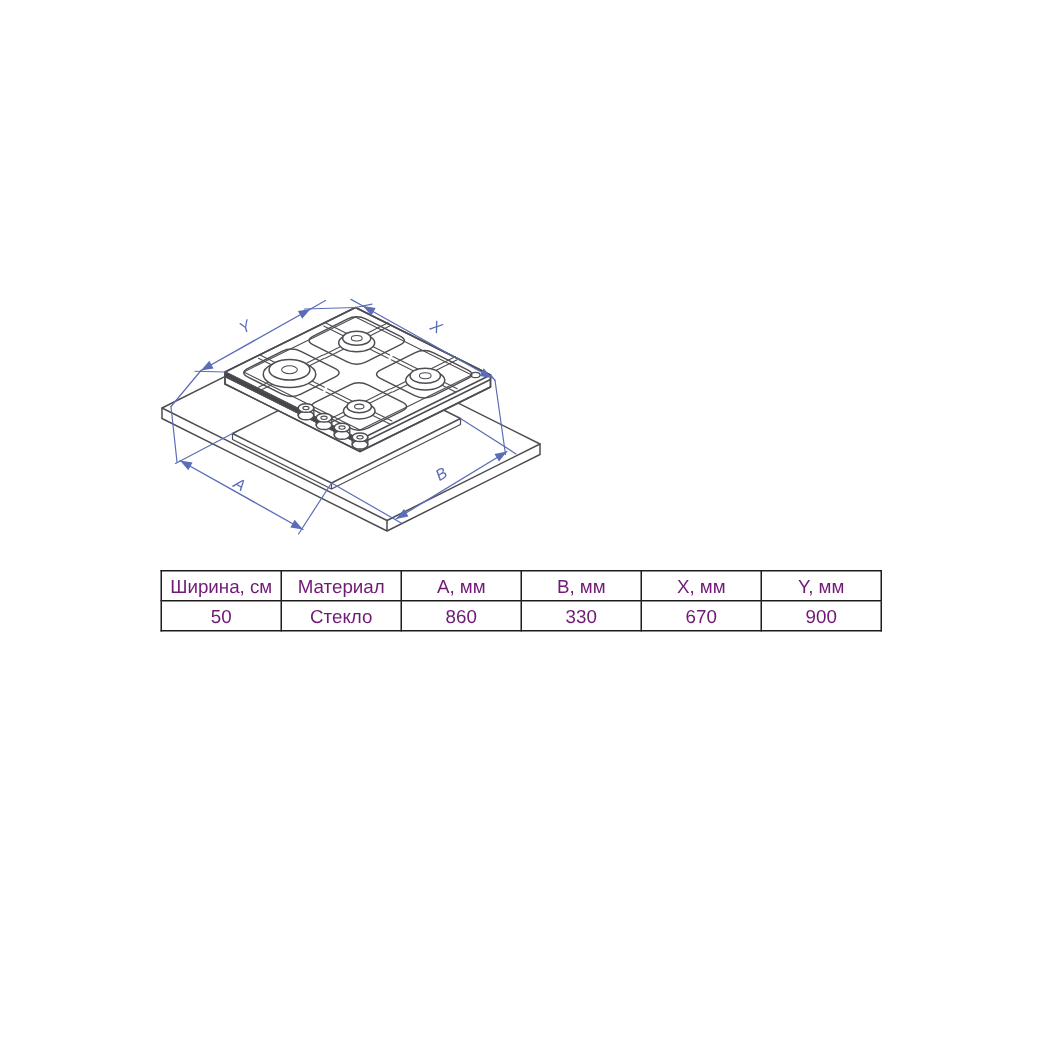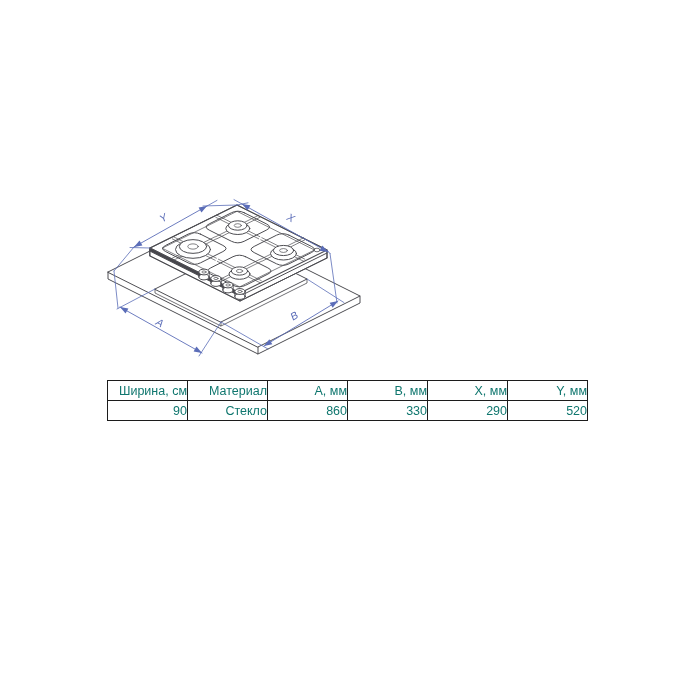--- a/index.html
+++ b/index.html
@@ -3,22 +3,22 @@
 <meta charset="utf-8">
 <style>
   html,body{margin:0;padding:0;background:#fff;}
   .stage{position:relative;width:700px;height:700px;background:#ffffff;overflow:hidden;
          font-family:"Liberation Sans",sans-serif;}
   svg{position:absolute;left:0;top:0;}
   svg line, svg path, svg polygon, svg ellipse{stroke-linejoin:round;stroke-linecap:round;}
   .dimlbl{font-family:"Liberation Sans",sans-serif;font-style:italic;font-size:10.5px;fill:#5b6db8;}
   #spec-table{position:absolute;left:107px;top:380px;width:481px;border-collapse:collapse;
               table-layout:fixed;border:1.5px solid #1c1c1c;}
-  #spec-table td{border:1px solid #1c1c1c;height:19px;text-align:right;vertical-align:middle;
-                 font-size:12.5px;color:#0f766e;padding:0;white-space:nowrap;overflow:hidden;}
+  #spec-table td{border:1px solid #1c1c1c;height:19px;text-align:center;vertical-align:middle;
+                 font-size:12.5px;color:#701a75;padding:0;white-space:nowrap;overflow:hidden;}
 </style>
 </head>
 <body>
 
 <div class="stage">
 
   <svg id="diagram" width="700" height="700" viewBox="0 0 700 700">
     <g id="gfx">
         <polygon points="108,272 210,221 360,296 258,347" fill="#fff" stroke="#4d4d52" stroke-width="1"></polygon>
         <path d="M108,272 L108,279 L258,354 L258,347 M258,354 L360,303 L360,296" fill="none" stroke="#4d4d52" stroke-width="1"></path>
@@ -126,23 +126,23 @@
           <td>Ширина, см</td>
           <td>Материал</td>
           <td>A, мм</td>
           <td>B, мм</td>
           <td>X, мм</td>
           <td>Y, мм</td>
         </tr>
       </thead>
     <tbody>
         <tr id="t-body">
-          <td>90</td>
+          <td>50</td>
           <td>Стекло</td>
           <td>860</td>
           <td>330</td>
-          <td>290</td>
-          <td>520</td>
+          <td>670</td>
+          <td>900</td>
         </tr>
       </tbody>
   </table>
 
 </div>
 
 </body></html>

